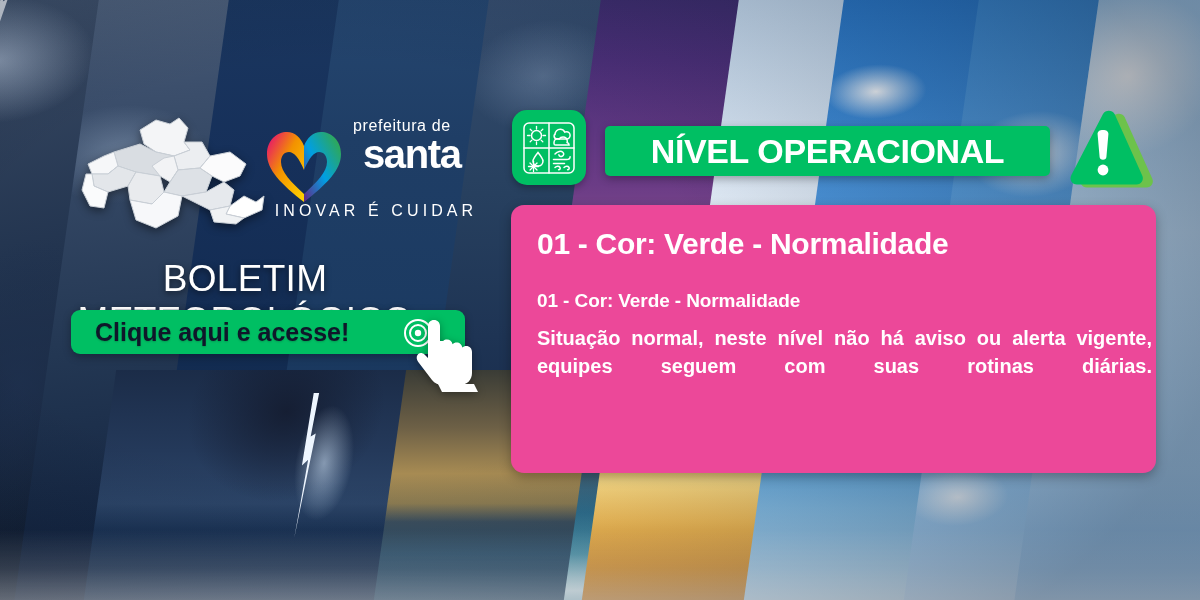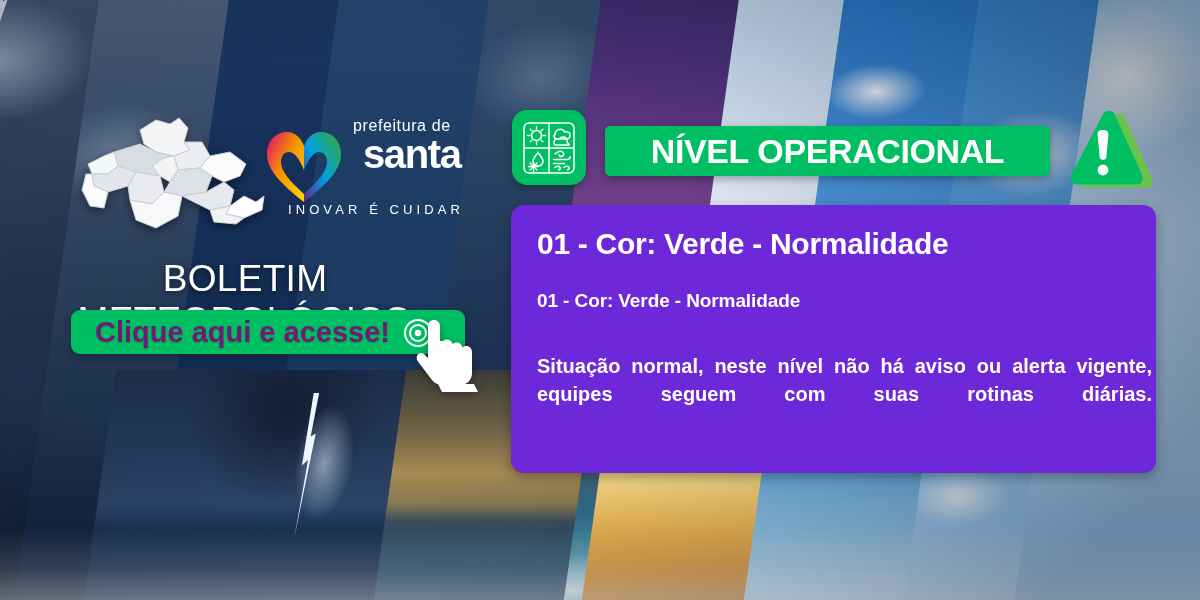--- a/index.html
+++ b/index.html
@@ -169,42 +169,42 @@
   .logo .pref {
     font-size:16px; letter-spacing:.6px; font-weight:400;
     line-height:1; text-align:left; padding-left:2px;
   }
   .logo .santa, .logo .maria {
     font-weight:800; font-size:40px; line-height:.88; letter-spacing:-1.4px;
   }
   .logo .santa { margin-top:3px;margin-left:12px; }
   .tagline {
     position:absolute; left:265px; top:202px; width:222px;
-    color:#fff; font-size:13px; font-weight:500;
+    color:#fff; font-size:16px; font-weight:500;
     letter-spacing:4.1px; text-align:center; white-space:nowrap;
   }
 
   .boletim {
     position:absolute; left:0; top:258px; width:490px;
     text-align:center; color:#fff;
     font-size:37px; font-weight:400; letter-spacing:.3px;
     text-shadow:0 2px 6px rgba(0,0,0,.55);
   }
 
   .cta-btn {
     position:absolute; left:71px; top:310px;
     width:394px; height:44px;
     background:#00BF63; border-radius:9px;
     box-shadow:0 3px 8px rgba(0,0,0,.3);
     display:flex; align-items:center;
     padding-left:24px;
     cursor:pointer;
   }
   .cta-btn span {
-    color:#701a75; font-size:29px; font-weight:800; letter-spacing:0px;
+    color:#0f172a; font-size:25px; font-weight:800; letter-spacing:0px;
     text-shadow:0 1px 2px rgba(0,0,0,.18);
   }
   .ripple { position:absolute; right:32px; top:8px; width:30px; height:30px; }
   .ripple svg{ width:100%; height:100%; display:block; }
 
   .hand { position:absolute; left:416px; top:318px; width:66px; height:76px; }
   .hand svg { width:100%; height:100%; display:block;
     filter: drop-shadow(0 2px 4px rgba(0,0,0,.35)); }
 
   
@@ -227,35 +227,35 @@
     color:#fff; font-size:34px; font-weight:800; letter-spacing:-.4px;
     white-space:nowrap;
   }
 
   .warn-tri { position:absolute; left:1062px; top:108px; width:94px; height:85px; }
   .warn-tri svg { width:100%; height:100%; display:block; }
 
   .alert-card {
     position:absolute; left:511px; top:205px;
     width:645px; height:268px;
-    background:#6d28d9; border-radius:13px;
+    background:#ec4899; border-radius:13px;
     box-shadow:0 4px 12px rgba(0,0,0,.3);
     padding:22px 28px 0 26px;
     color:#fff;
   }
   .alert-title {
     font-size:30px; font-weight:800; letter-spacing:-.3px;
     line-height:1.1;
   }
   .alert-sub {
     margin-top:30px;
     font-size:19px; font-weight:700; letter-spacing:-.1px;
   }
   .alert-body {
-    margin-top:40px;
+    margin-top:12px;
     font-size:20px; font-weight:700; line-height:1.42;
     text-align:justify; text-justify:inter-word;
     width:615px;
   }
   .alert-body::after{ content:""; display:inline-block; width:100%; }
 </style>
 </head>
 <body>
 
 <div id="banner">

